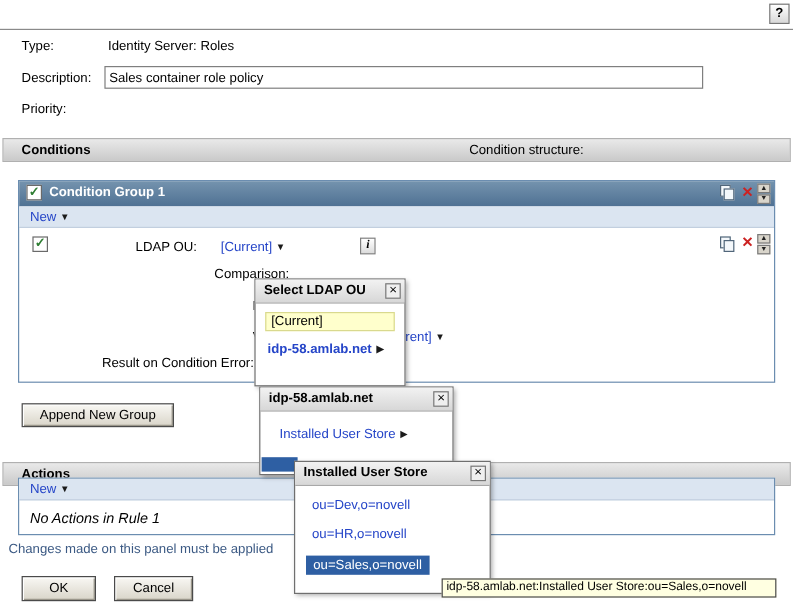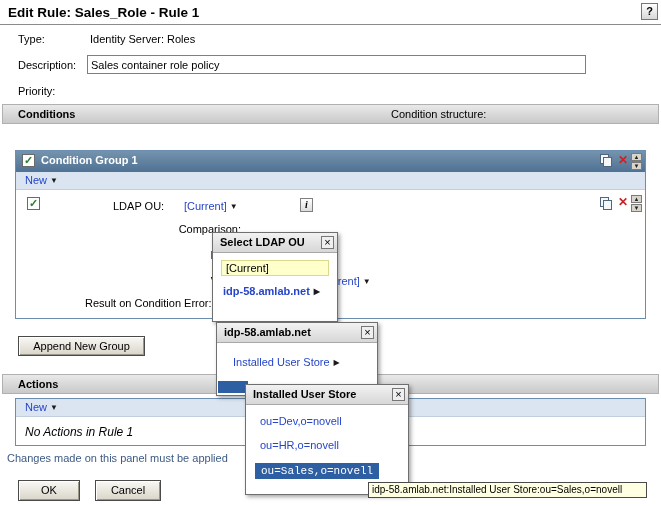--- a/index.html
+++ b/index.html
@@ -21,20 +21,21 @@
   .hrule { position:absolute; left:0; top:24px; width:661px; border-top:1px solid #8a8a8a; }
   .desc-input {
     position:absolute; left:87px; top:55px; width:499px; height:19px;
     border:1px solid #7f7f7f; font-family:inherit; font-size:11px; padding:0 3px;
     background:#fff;
   }
   .bar {
     position:absolute; left:2px; width:657px; height:20px;
     background:linear-gradient(#e9e9e9,#c9c9c9); border:1px solid #b0b0b0;
     line-height:18px;
+    margin-top:11px;
   }
   .bar-label { font-weight:bold; padding-left:15px; }
   .structure-label { position:absolute; left:388px; top:0; }
   .group-panel {
     position:absolute; left:15px; width:631px;
     border:1px solid #6b8db0; background:#fff;
   }
   .group-header {
     position:relative; height:21px;
     background:linear-gradient(#7493ae,#4f7193);
@@ -106,35 +107,34 @@
   .submenu-arrow { font-size:8px; color:#1a1a1a; margin-left:4px; vertical-align:1px; }
   .p2-body { padding:13px 0 0 16px; }
   .sel-remnant {
     position:absolute; left:1px; bottom:2px; width:30px; height:12px;
     background:var(--selection,#2e5fa3);
   }
   .p3-body { padding:10px 0 0 14px; }
   .p3-item { margin-bottom:12px; cursor:pointer; white-space:nowrap; }
   .p3-selected {
     display:inline-block; background:var(--selection,#2e5fa3); color:#fff;
-    padding:2px 6px; margin-left:-5px; cursor:pointer; white-space:nowrap;font-family:Liberation Mono, monospace;
+    padding:2px 6px; margin-left:-5px; cursor:pointer; white-space:nowrap;
   }
   .tooltip {
     position:absolute; left:368px; top:482px; width:279px; height:16px;
     background:var(--tooltip-bg,#ffffe1); border:1px solid #4a4a4a;
     font-size:10px; line-height:14px; padding:0 3px; white-space:nowrap; overflow:hidden;
     z-index:40;
   }
 </style>
 </head>
 <body>
 
 <div id="page">
 
-  <div class="title">Edit Rule: Sales_Role - Rule 1</div>
   <div class="help-btn">?</div>
   <div class="hrule"></div>
 
   <span class="lbl" style="left:18px;top:33px">Type:</span>
   <span class="lbl" style="left:90px;top:33px">Identity Server: Roles</span>
 
   <span class="lbl" style="left:18px;top:59px">Description:</span>
   <input class="desc-input" value="Sales container role policy" style="">
 
   <span class="lbl" style="left:18px;top:85px">Priority:</span>

